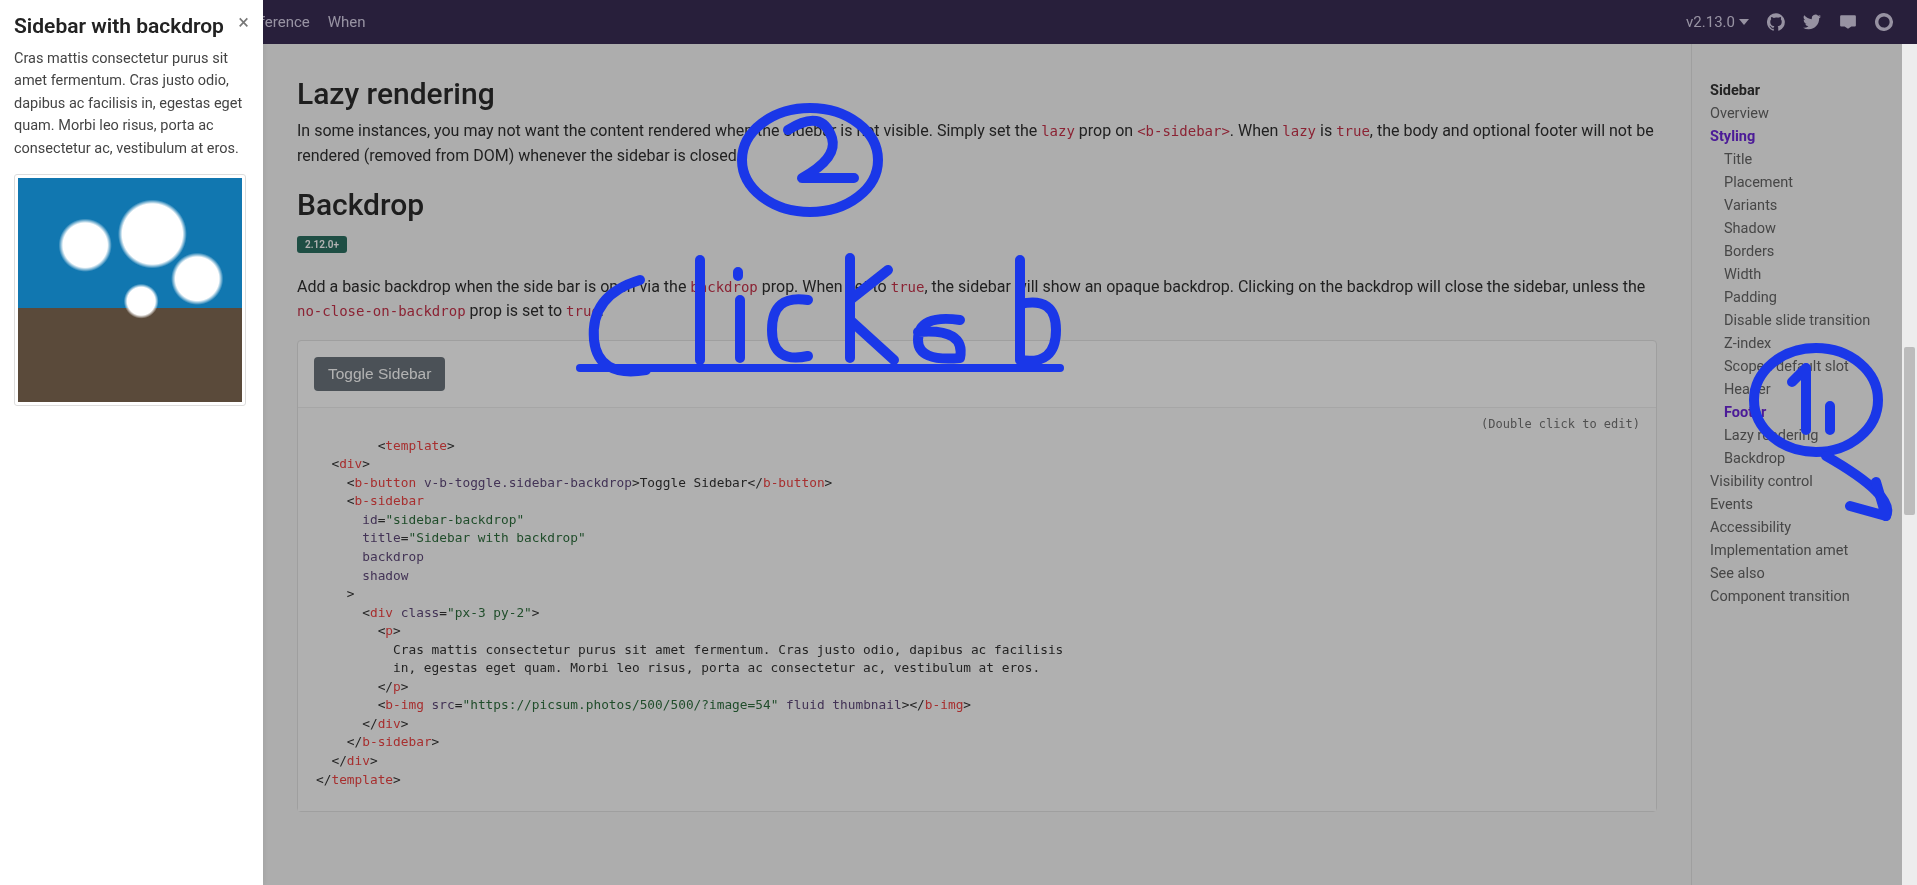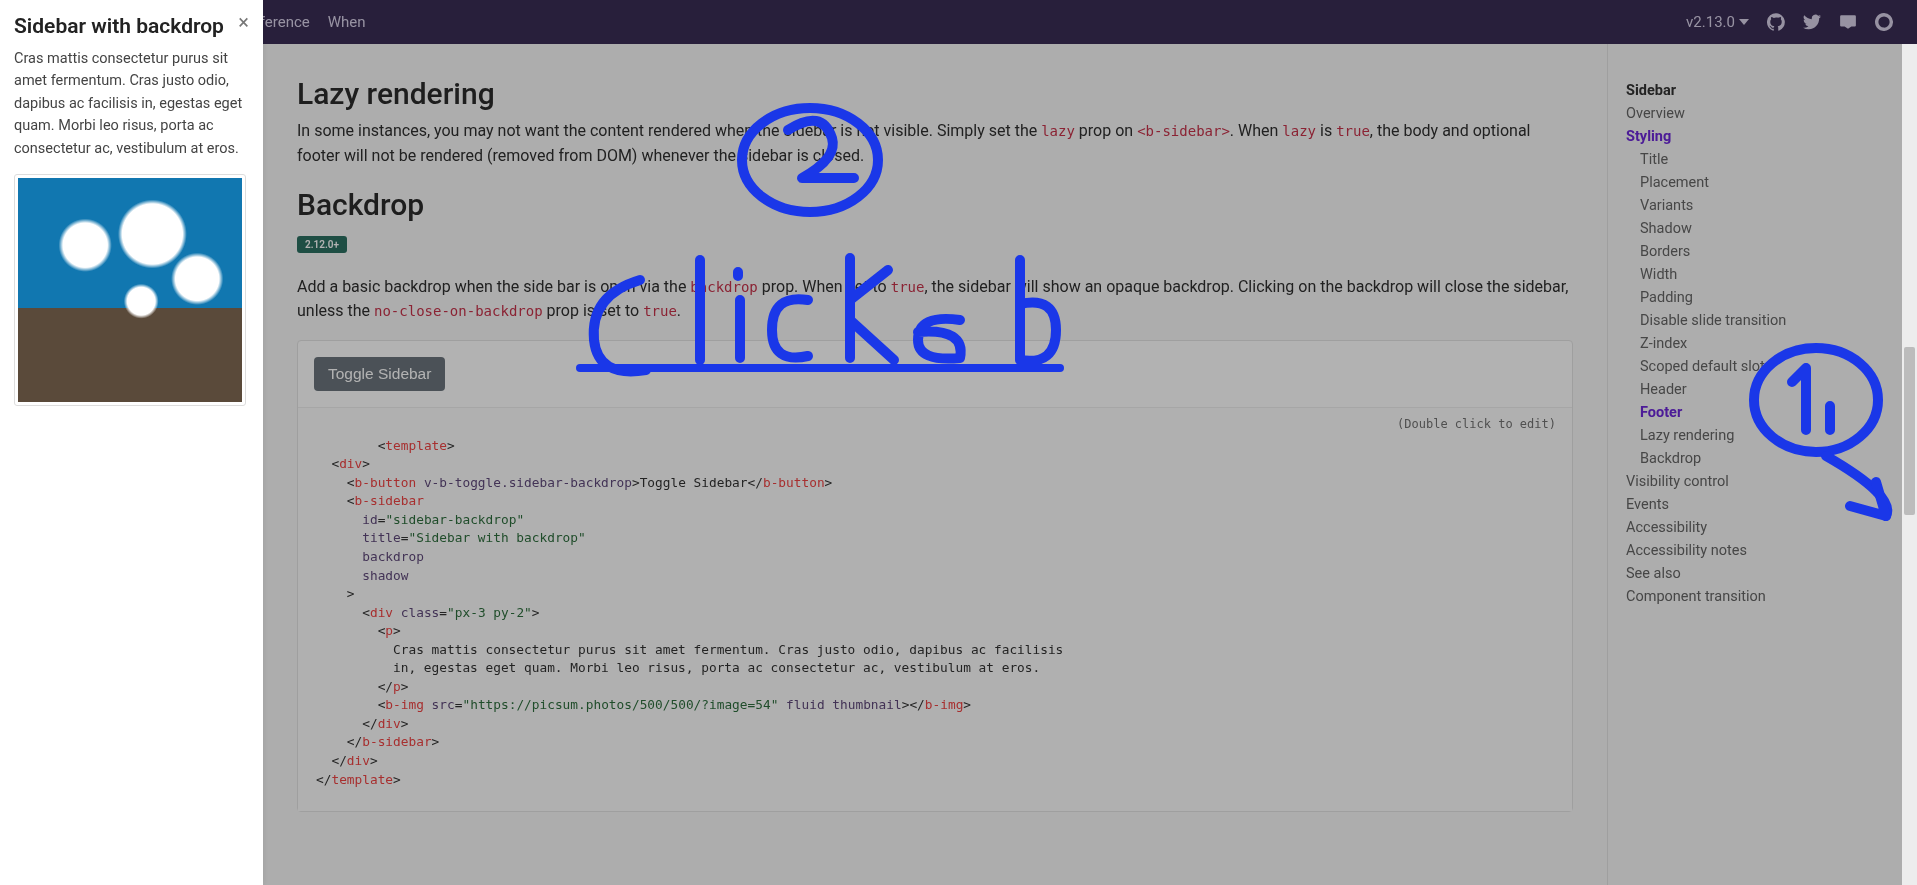--- a/index.html
+++ b/index.html
@@ -39,21 +39,21 @@
   }
   .leftpad { width: 263px; flex: none; }
   .main {
     flex: 1;
     padding: 14px 34px 40px 34px;
     color: #303030;
     font-size: 16px;
     overflow: hidden;
   }
   .rightnav {
-    width: 310px;
+    width: 226px;
     flex: none;
     border-left: 1px solid #e4e4e4;
     padding: 28px 18px;
     font-size: 14.5px;
     color: #666;
   }
 
   .main p { margin: 8px 0 16px 0; line-height: 1.55; }
   .main h2 { font-size: 30px; font-weight: 500; margin-top: 18px; margin-bottom: 8px; color: #2c2c2c; }
   code.inline {
@@ -261,21 +261,21 @@
         <div class="toc-i l2">Disable slide transition</div>
         <div class="toc-i l2">Z-index</div>
         <div class="toc-i l2">Scoped default slot</div>
         <div class="toc-i l2">Header</div>
         <div class="toc-i l2 active">Footer</div>
         <div class="toc-i l2">Lazy rendering</div>
         <div class="toc-i l2">Backdrop</div>
         <div class="toc-i">Visibility control</div>
         <div class="toc-i">Events</div>
         <div class="toc-i">Accessibility</div>
-        <div class="toc-i">Accessibility notes</div>
+        <div class="toc-i">Implementation amet</div>
         <div class="toc-i">See also</div>
         <div class="toc-i">Component transition</div>
       </div>
   </div>
 </div>
 
 <div class="backdrop"></div>
 
 <div class="scrollbar">
   <div class="thumb"></div>

